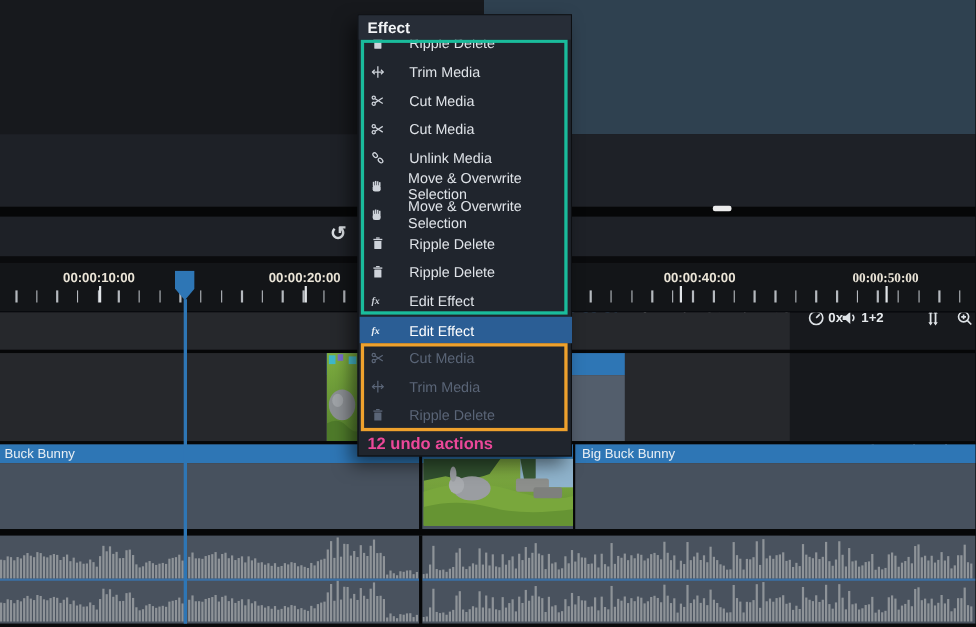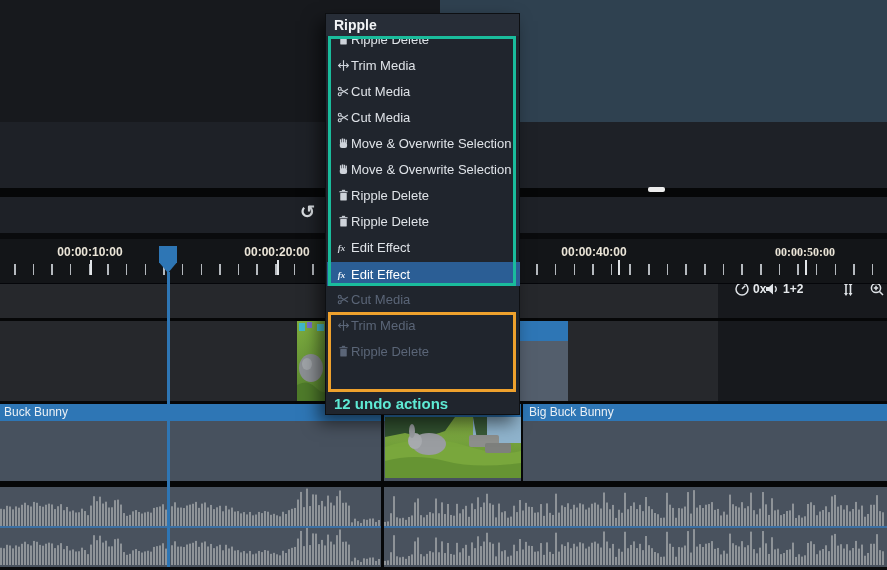--- a/index.html
+++ b/index.html
@@ -68,27 +68,27 @@
              clip-path:polygon(0 0,100% 0,100% 60%,50% 100%,0 60%);z-index:4;}
   .ph-line{left:167px;top:272px;width:2.5px;height:295px;background:#2e76b5;z-index:3;}
 
   
   .menu{left:325px;top:13px;width:195px;height:402px;background:#20252d;z-index:10;
         border:1px solid #0d0f12;box-sizing:border-box;box-shadow:-6px 8px 16px rgba(0,0,0,.55);}
   .menu-header{position:absolute;left:0;top:0;width:100%;height:22px;background:#272d37;z-index:3;
                color:#f2f4f6;font-size:14px;font-weight:bold;line-height:22px;padding-left:8px;box-sizing:border-box;}
   .menu-list{position:absolute;left:1px;top:12px;width:100%;z-index:1;}
   .mi{display:flex;align-items:center;height:26px;color:#dfe3e8;font-size:13px;}
-  .mi .mi-ic{width:14px;margin-left:9px;margin-right:1px;display:flex;justify-content:center;color:#ced3da;}
+  .mi .mi-ic{width:14px;margin-left:9px;margin-right:22px;display:flex;justify-content:center;color:#ced3da;}
   .mi.current{height:24px;margin-top:2px;background:#2b5e95;color:#ffffff;}
   .mi.current .mi-ic{color:#eef3f8;}
   .mi.redo{color:#5a6577;}
   .mi.redo .mi-ic{color:#5a6577;}
   .menu-summary{position:absolute;left:0;top:378px;width:100%;height:24px;line-height:24px;
-                padding-left:8px;box-sizing:border-box;color:#5eead4;font-size:15px;font-weight:bold;z-index:2;}
+                padding-left:8px;box-sizing:border-box;color:#ec4899;font-size:15px;font-weight:bold;z-index:2;}
   .group-box{position:absolute;left:2px;width:188px;box-sizing:border-box;pointer-events:none;z-index:2;}
   .undo-box{top:22px;height:250px;border:3px solid #1abc9c;}
   .redo-box{top:298px;height:80px;border:3px solid #eea12d;}
 </style>
 </head>
 <body>
 
 <div class="stage">
 
   <div class="abs left-panel"></div>
@@ -241,21 +241,21 @@
         <div class="tick minor" style="left: 871.9px;"></div>
         <div class="tick major" style="left: 90px;"></div>
         <div class="tick major" style="left: 277px;"></div>
         <div class="tick major" style="left: 445px;"></div>
         <div class="tick major" style="left: 618px;"></div>
         <div class="tick major" style="left: 805px;"></div>
       </div>
     <div id="ruler-labels">
         <span class="rlabel" style="left: 90px;">00:00:10:00</span>
         <span class="rlabel" style="left: 277px;">00:00:20:00</span>
-        <span class="rlabel" style="left: 594px;">00:00:40:00</span>
+        <span class="rlabel" style="left: 636px;">00:00:40:00</span>
         <span class="rlabel" style="left: 805px; font-family: Liberation Serif, serif;">00:00:50:00</span>
       </div>
   </div>
   <div class="abs ruler-bottom"></div>
 
   <div class="abs trackrow row-v3"></div>
   <div class="abs row-div-a"></div>
 
   <div class="abs trackrow row-v2">
     <div class="v2clip">
@@ -912,21 +912,21 @@
         </svg>
       <div class="aud-mid"></div>
     </div>
   </div>
   <div class="abs row-div-d"></div>
 
   <div class="abs ph-marker"></div>
   <div class="abs ph-line"></div>
 
   <div class="abs menu">
-    <div class="menu-header">Ripple</div>
+    <div class="menu-header">Effect</div>
     <div class="menu-list" id="menu-list">
         <div class="mi past">
           <span class="mi-ic">
             <svg width="13" height="13" viewBox="0 0 16 16">
               <g fill="currentColor">
                 <rect x="4" y="5" width="8" height="9" rx="0.5"></rect>
                 <rect x="3" y="2.6" width="10" height="1.5"></rect>
                 <rect x="6" y="1" width="4" height="1.4"></rect>
               </g>
             </svg>
@@ -960,20 +960,31 @@
           <span class="mi-ic">
             <svg width="13" height="13" viewBox="0 0 16 16">
               <g stroke="currentColor" stroke-width="1.4" fill="none">
                 <circle cx="3.4" cy="4.6" r="1.8"></circle>
                 <circle cx="3.4" cy="11.4" r="1.8"></circle>
                 <path d="M5 5.8l8.5 5.4M5 10.2l8.5-5.4"></path>
               </g>
             </svg>
           </span>
           <span class="mi-lb">Cut Media</span>
+        </div>
+        <div class="mi past">
+          <span class="mi-ic">
+            <svg width="13" height="13" viewBox="0 0 16 16">
+              <g stroke="currentColor" stroke-width="1.4" fill="none">
+                <ellipse cx="5" cy="5" rx="3" ry="2" transform="rotate(45 5 5)"></ellipse>
+                <ellipse cx="11" cy="11" rx="3" ry="2" transform="rotate(45 11 11)"></ellipse>
+              </g>
+            </svg>
+          </span>
+          <span class="mi-lb">Unlink Media</span>
         </div>
         <div class="mi past">
           <span class="mi-ic">
             <svg width="13" height="13" viewBox="0 0 16 16">
               <g fill="currentColor">
                 <rect x="3.4" y="6.6" width="9" height="7" rx="2.6"></rect>
                 <rect x="3.6" y="2.8" width="1.7" height="5"></rect>
                 <rect x="5.9" y="1.8" width="1.7" height="6"></rect>
                 <rect x="8.2" y="2.2" width="1.7" height="5.6"></rect>
                 <rect x="10.5" y="3.2" width="1.7" height="4.6"></rect>

